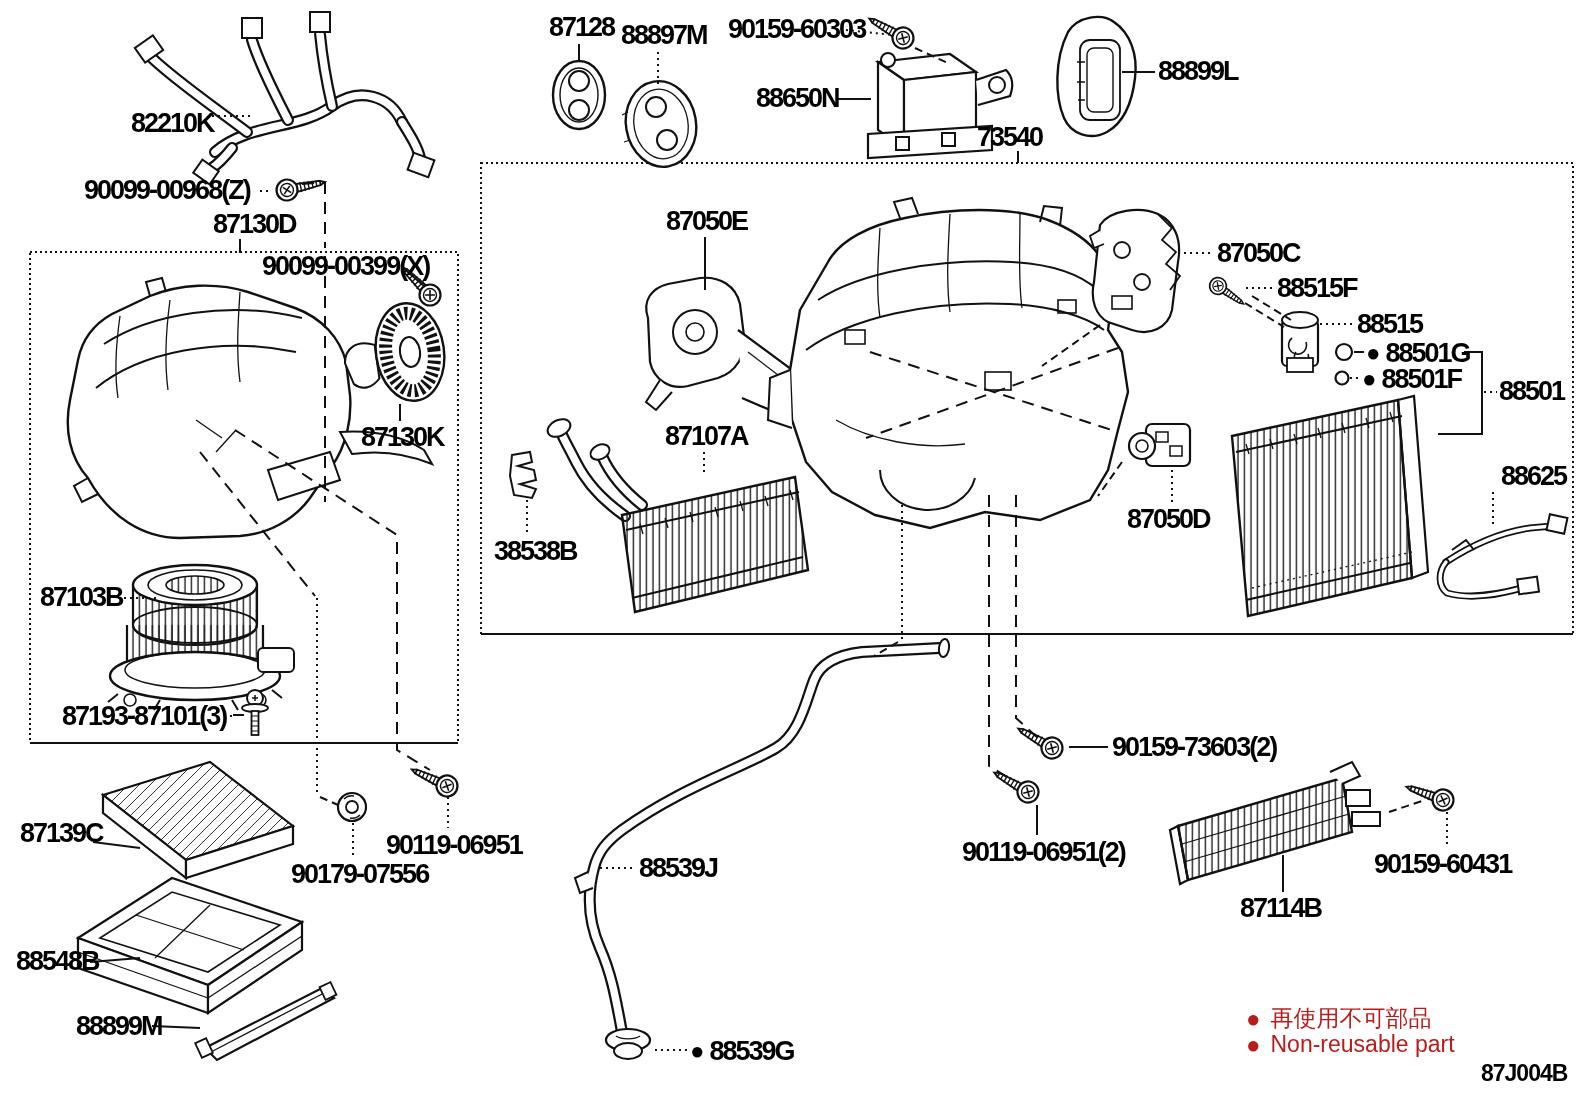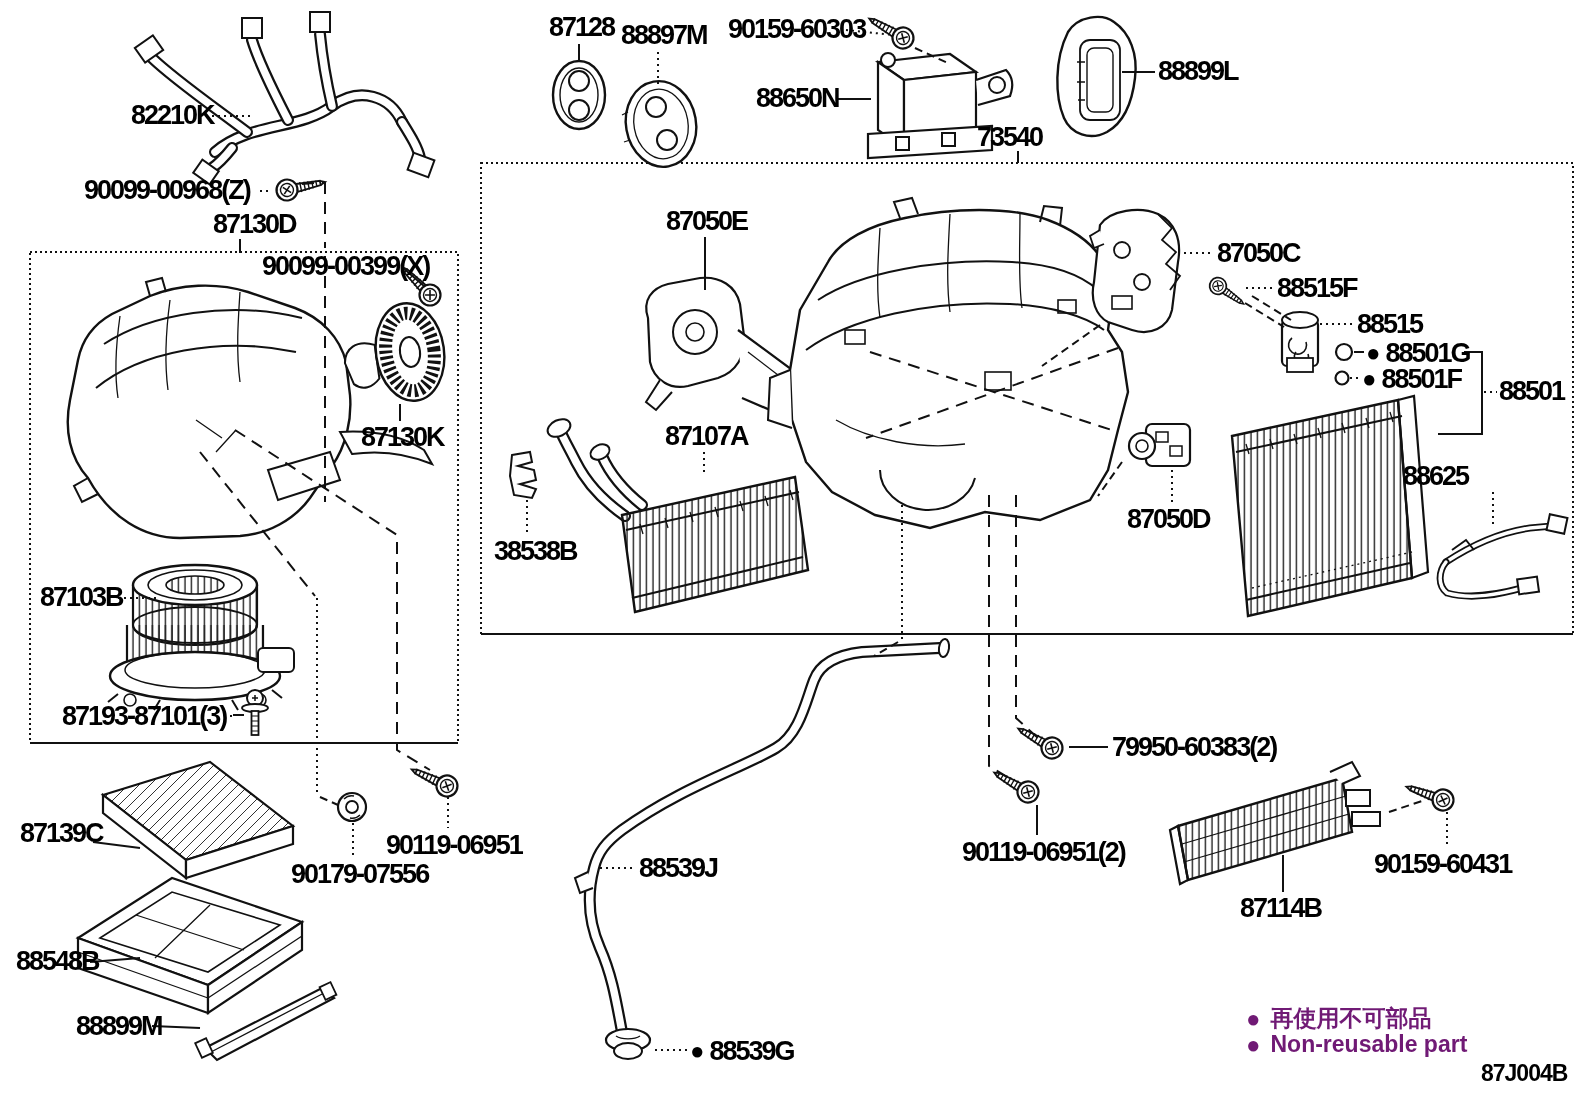--- a/index.html
+++ b/index.html
@@ -2,22 +2,22 @@
 <html><head>
 <meta charset="utf-8">
 <style>
   html,body{margin:0;padding:0;background:#fff;}
   .stage{position:relative;width:1592px;height:1099px;background:#fff;overflow:hidden;
          font-family:"Liberation Sans",sans-serif;}
   .stage svg{position:absolute;left:0;top:0;}
   .lbl{position:absolute;font-weight:bold;font-size:27px;letter-spacing:-2px;
        color:#000;white-space:nowrap;line-height:1;}
   .lbl .mk{font-size:24px;letter-spacing:0;margin-right:5px;vertical-align:1px;}
-  .legend-row{position:absolute;font-weight:bold;font-size:23px;letter-spacing:0;
-       color:#701a75;white-space:nowrap;line-height:1;}
+  .legend-row{position:absolute;font-weight:normal;font-size:23px;letter-spacing:0;
+       color:#b91c1c;white-space:nowrap;line-height:1;}
   .legend-row .mk{font-size:24px;margin-right:10px;vertical-align:-1px;}
   .diagram-code{position:absolute;font-weight:bold;font-size:23px;letter-spacing:-1px;color:#000;text-align:right;}
   .ln{fill:none;stroke:#111;stroke-width:2;}
   .thin{fill:none;stroke:#111;stroke-width:1.3;}
   .dot{stroke-dasharray:2 4;}
   .dash{stroke-dasharray:12 8;}
   .dash2{stroke-dasharray:8 5;}
   .tubeB{fill:none;stroke:#111;stroke-width:12;stroke-linecap:round;stroke-linejoin:round;}
   .tubeW{fill:none;stroke:#fff;stroke-width:7.5;stroke-linecap:round;stroke-linejoin:round;}
   .wireB{fill:none;stroke:#111;stroke-width:7;stroke-linecap:round;}
@@ -347,21 +347,21 @@
     <path class="dash" d="M989 495V766L1012 780"></path>
     <path class="dash" d="M1016 495V718L1040 740"></path>
     <path class="dot" d="M902 505V640"></path>
     <path class="dash2" d="M898 642L874 656"></path>
     <path class="dash2" d="M1100 325L1042 366"></path>
     <path class="dash2" d="M1122 462L1098 496"></path>
     <path class="dash2" d="M1389 812L1422 801"></path>
   </g>
 </svg>
 
-<div class="lbl" style="left:131px;top:102px">82210K</div>
+<div class="lbl" style="left:131px;top:110px">82210K</div>
 <div class="lbl" style="left:84px;top:177px">90099-00968(Z)</div>
 <div class="lbl" style="left:213px;top:211px">87130D</div>
 <div class="lbl" style="left:262px;top:253px">90099-00399(X)</div>
 <div class="lbl" style="left:361px;top:424px">87130K</div>
 <div class="lbl" style="left:40px;top:584px">87103B</div>
 <div class="lbl" style="left:62px;top:703px">87193-87101(3)</div>
 <div class="lbl" style="left:20px;top:820px">87139C</div>
 <div class="lbl" style="left:16px;top:948px">88548B</div>
 <div class="lbl" style="left:76px;top:1013px">88899M</div>
 <div class="lbl" style="left:291px;top:861px">90179-07556</div>
@@ -374,25 +374,25 @@
 <div class="lbl" style="left:977px;top:124px">73540</div>
 <div class="lbl" style="left:666px;top:208px">87050E</div>
 <div class="lbl" style="left:665px;top:423px">87107A</div>
 <div class="lbl" style="left:494px;top:538px">38538B</div>
 <div class="lbl" style="left:1217px;top:240px">87050C</div>
 <div class="lbl" style="left:1277px;top:275px">88515F</div>
 <div class="lbl" style="left:1357px;top:311px">88515</div>
 <div class="lbl" style="left:1366px;top:340px"><span class="mk">●</span><span>88501G</span></div>
 <div class="lbl" style="left:1362px;top:366px"><span class="mk">●</span><span>88501F</span></div>
 <div class="lbl" style="left:1499px;top:378px">88501</div>
-<div class="lbl" style="left:1403px;top:463px">88625</div>
+<div class="lbl" style="left:1501px;top:463px">88625</div>
 <div class="lbl" style="left:1127px;top:506px">87050D</div>
 <div class="lbl" style="left:639px;top:855px">88539J</div>
 <div class="lbl" style="left:690px;top:1038px"><span class="mk">●</span><span>88539G</span></div>
-<div class="lbl" style="left:1112px;top:734px">79950-60383(2)</div>
+<div class="lbl" style="left:1112px;top:734px">90159-73603(2)</div>
 <div class="lbl" style="left:962px;top:839px">90119-06951(2)</div>
 <div class="lbl" style="left:1240px;top:895px">87114B</div>
 <div class="lbl" style="left:1374px;top:851px">90159-60431</div>
 
 <div class="legend-row" style="left:1246px;top:1007px"><span class="mk">●</span><span>再使用不可部品</span></div>
 <div class="legend-row" style="left:1246px;top:1033px"><span class="mk">●</span><span>Non-reusable part</span></div>
 <div class="diagram-code" style="left:1481px;top:1060px">87J004B</div>
 
 </div>
 

